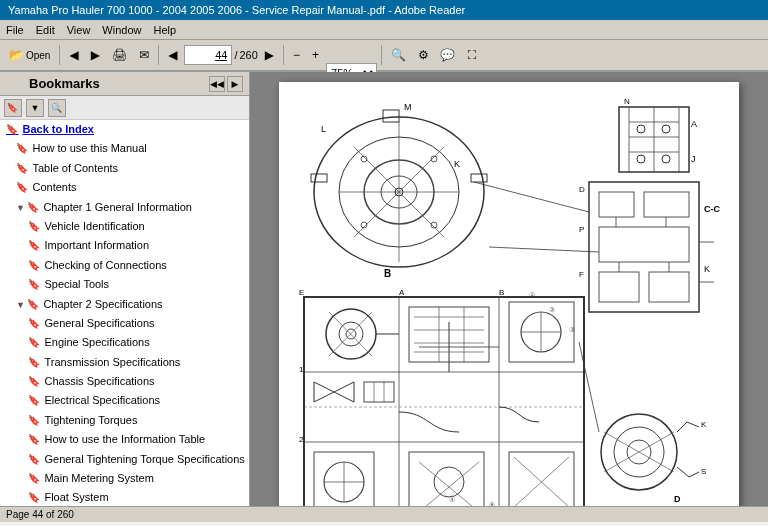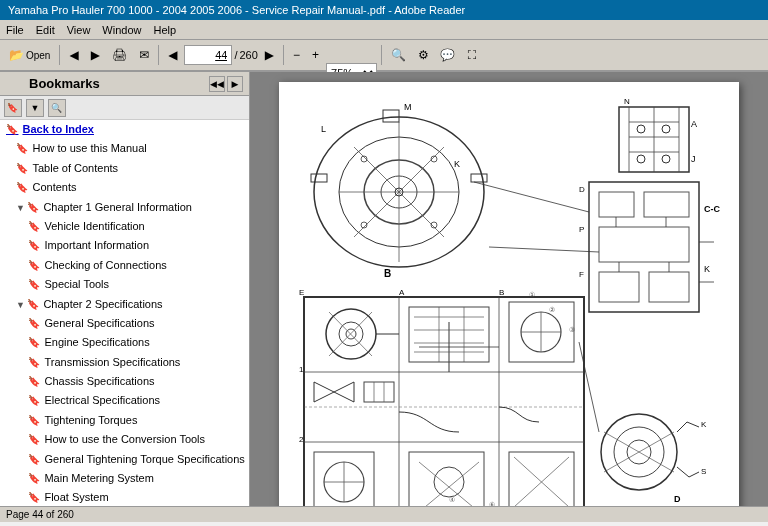--- a/index.html
+++ b/index.html
@@ -369,21 +369,21 @@
         <span class="bookmark-text">Electrical Specifications</span>
       </div>
 
       <div class="bookmark-item level2">
         <span class="bookmark-icon">🔖</span>
         <span class="bookmark-text">Tightening Torques</span>
       </div>
 
       <div class="bookmark-item level2">
         <span class="bookmark-icon">🔖</span>
-        <span class="bookmark-text">How to use the Conversion Tools</span>
+        <span class="bookmark-text">How to use the Information Table</span>
       </div>
 
       <div class="bookmark-item level2">
         <span class="bookmark-icon">🔖</span>
         <span class="bookmark-text">General Tightening Torque Specifications</span>
       </div>
 
       <div class="bookmark-item level2">
         <span class="bookmark-icon">🔖</span>
         <span class="bookmark-text">Main Metering System</span>

